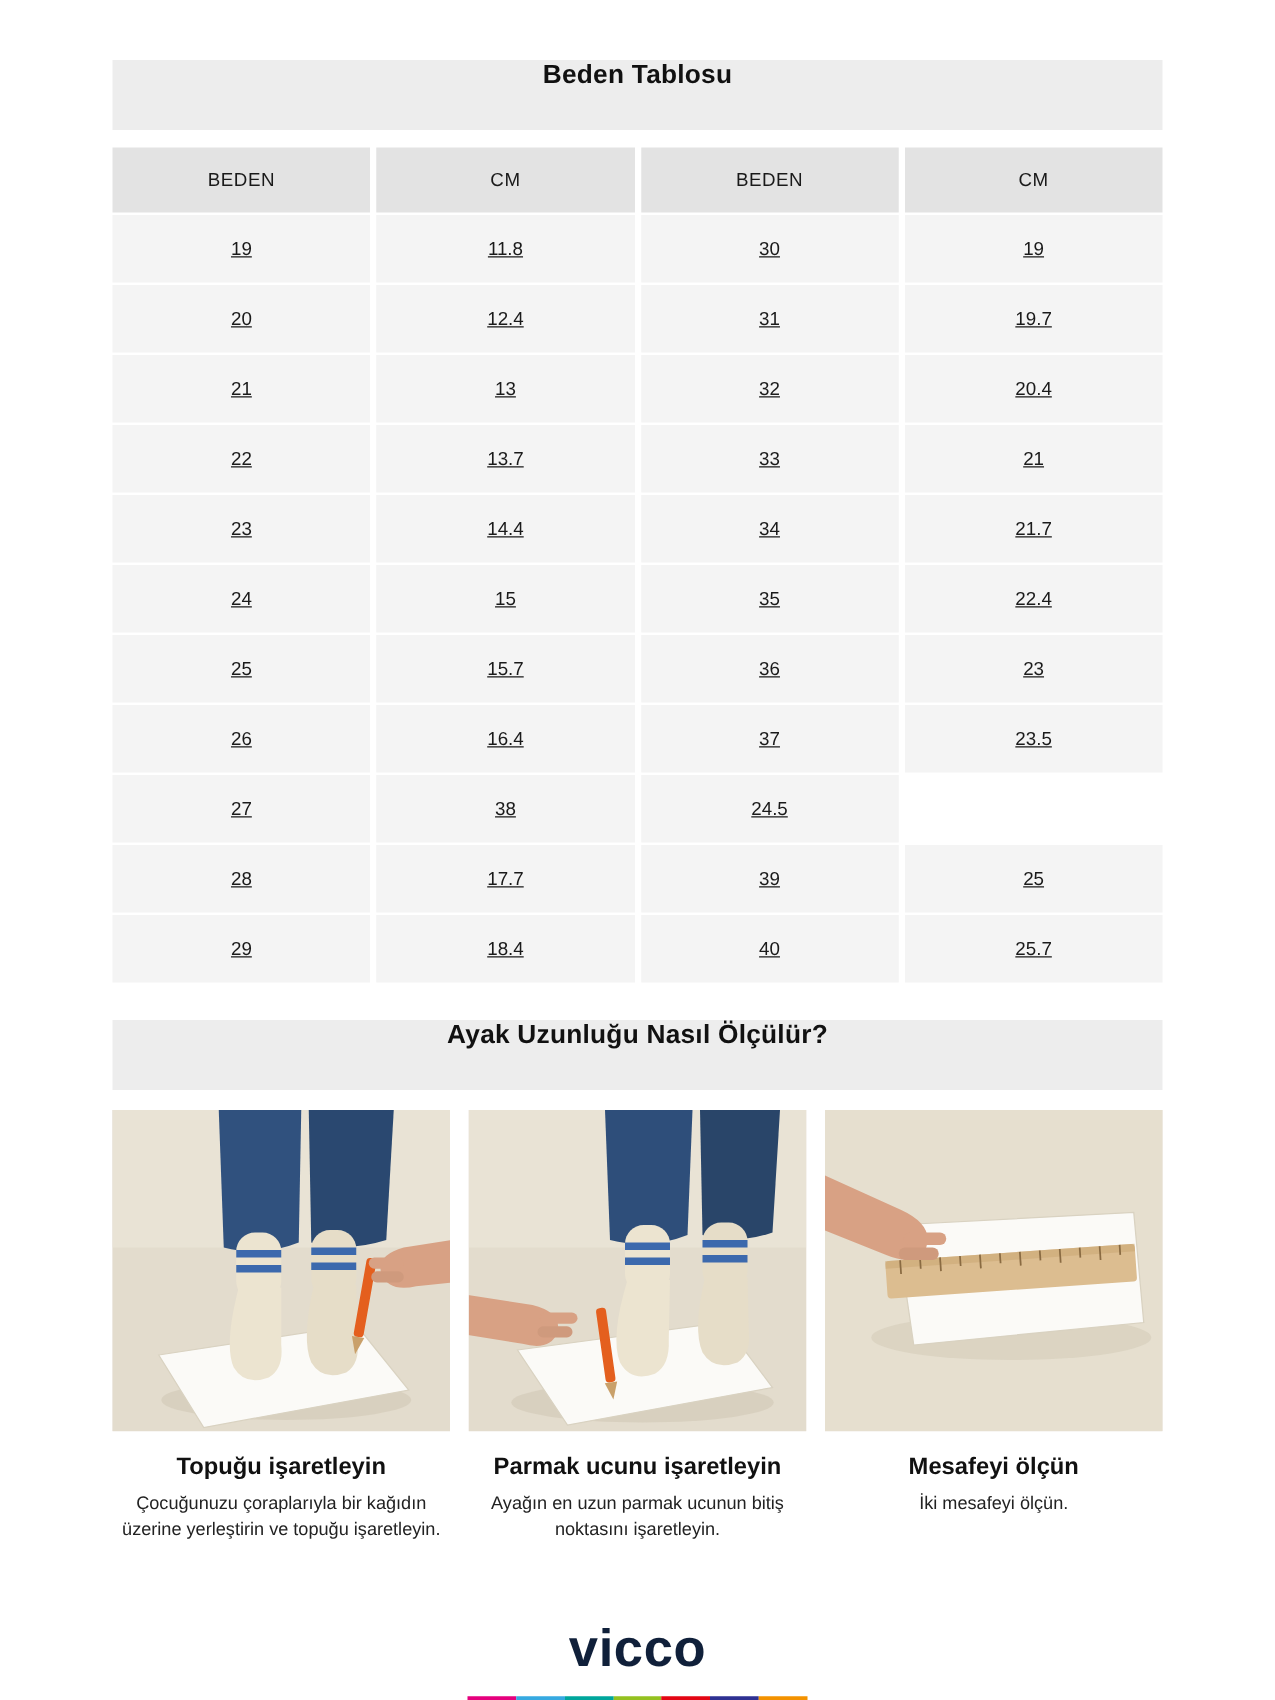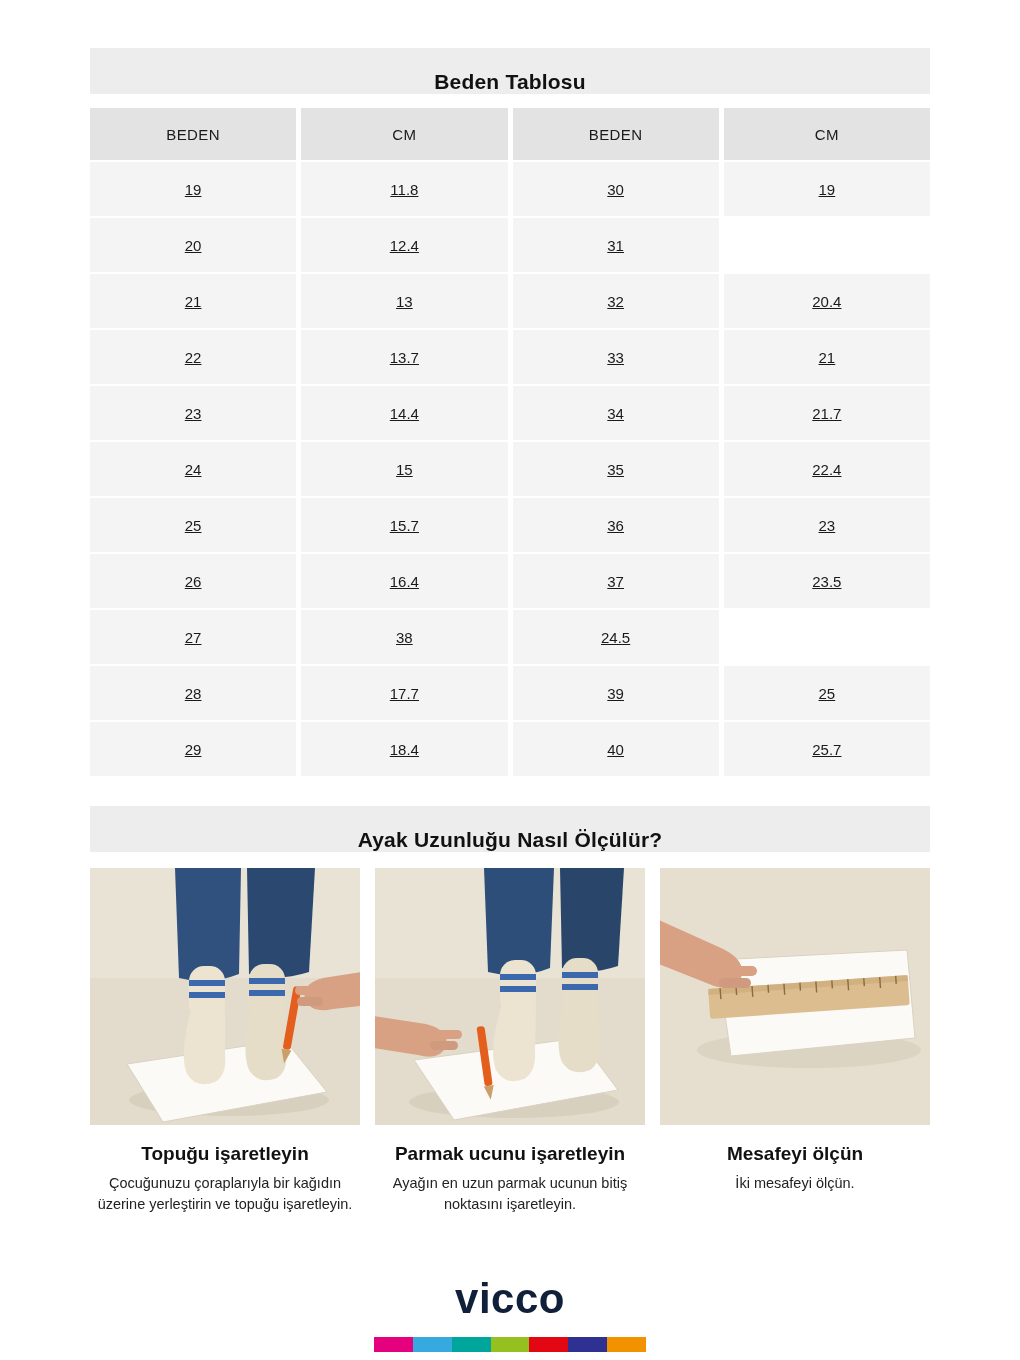--- a/index.html
+++ b/index.html
@@ -9,22 +9,22 @@
     font-family:"Liberation Sans", sans-serif;
     color:#1c1c1c;
     position:relative;
     overflow:hidden;
   }
   .page { width:1020px; height:1360px; position:relative; }
 
   .banner {
     margin:0 90px;
     background:#ededed;
-    height:46px;
-    display:flex; align-items:flex-end; justify-content:center;
+    height:56px;
+    display:flex; align-items:flex-start; justify-content:center;
     font-size:21px; font-weight:bold; color:#111111;
     letter-spacing:0.2px;
   }
   .banner.first { margin-top:48px; }
   .banner.second { margin-top:30px; }
 
   .size-table { margin:14px 90px 0; }
   .trow {
     display:grid;
     grid-template-columns:repeat(4, 1fr);
@@ -102,20 +102,21 @@
         <div class="trow">
           <div class="tcell">19</div>
           <div class="tcell">11.8</div>
           <div class="tcell">30</div>
           <div class="tcell">19</div>
         </div>
         <div class="trow">
           <div class="tcell">20</div>
           <div class="tcell">12.4</div>
           <div class="tcell">31</div>
+          <div class="tcell">19.7</div>
         </div>
         <div class="trow">
           <div class="tcell">21</div>
           <div class="tcell">13</div>
           <div class="tcell">32</div>
           <div class="tcell">20.4</div>
         </div>
         <div class="trow">
           <div class="tcell">22</div>
           <div class="tcell">13.7</div>

